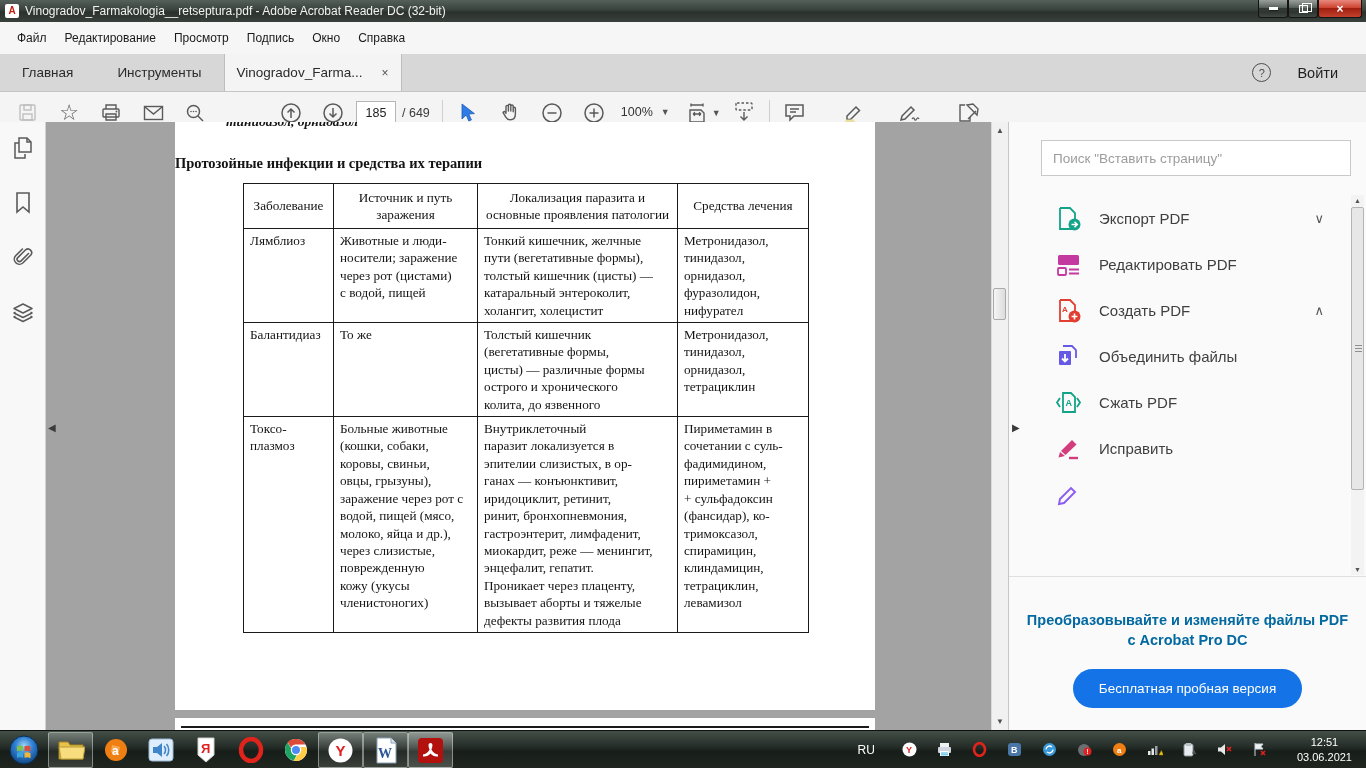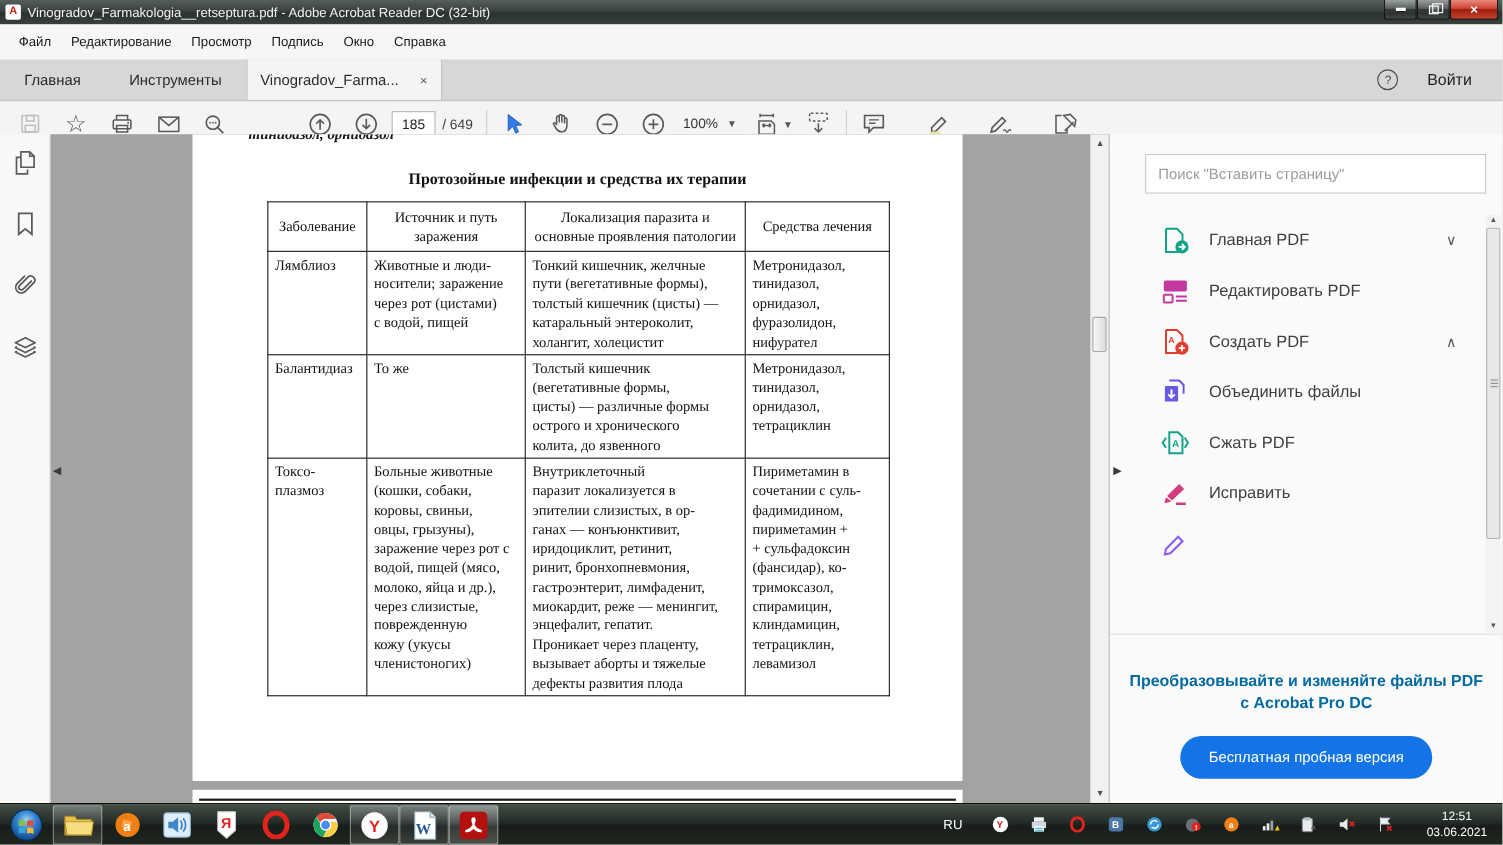--- a/index.html
+++ b/index.html
@@ -42,21 +42,21 @@
   .zoombox{display:flex;align-items:center;gap:8px;border-bottom:1px solid #b9b9b9;padding:3px 6px;margin:0 8px;font-size:12.5px;color:#333}
   .caret{font-size:9px;color:#555}
 
   
   .content{position:absolute;top:122px;left:0;width:1366px;height:608px;display:flex}
   .leftstrip{width:46px;background:#f8f8f8;border-right:1px solid #d2d2d2;display:flex;flex-direction:column;align-items:center;padding-top:14px;gap:27px}
   .docarea{position:relative;flex:1;background:#a3a3a3;overflow:hidden}
   .page{position:absolute;left:129px;top:0;width:700px;height:588px;background:#fff;overflow:hidden;font-family:"Liberation Serif",serif;color:#141414}
   .cutline{position:absolute;top:-8px;left:51px;font-style:italic;font-weight:bold;font-size:13.5px}
   .tbl-caption{position:absolute;top:10px;left:68px;width:565px;text-align:right;font-style:italic;font-size:13.5px}
-  .doc-title{position:absolute;top:33px;left:0;width:700px;text-align:center;font-weight:bold;font-size:14.5px}
+  .doc-title{position:absolute;top:33px;left:0;width:700px;font-weight:bold;font-size:14.5px}
   .ptable{position:absolute;top:61px;left:68px;border-collapse:collapse;table-layout:fixed;width:565px;font-size:13.2px;line-height:17.4px}
   .ptable th,.ptable td{border:1.4px solid #1a1a1a;padding:3px 6px;vertical-align:top;white-space:pre-line;font-weight:normal}
   .ptable th{text-align:center;vertical-align:middle;height:45px}
   .c1{width:90px}.c2{width:144px}.c3{width:200px}.c4{width:131px}
   .r1{height:90px}.r2{height:88px}.r3{height:209px}
   .page-next{position:absolute;left:129px;top:596px;width:700px;height:12px;background:#fff}
   .page-next .line{margin:8px auto 0;width:688px;border-top:2px solid #1a1a1a}
   .doc-scroll{position:absolute;top:0;right:0;width:17px;height:100%;background:#f1f1f1;border-left:1px solid #dadada;display:block}
   .doc-scroll .arr{position:absolute;left:0;width:100%;text-align:center;font-size:8px;color:#505050}
   .doc-scroll .arr.up{top:4px}.doc-scroll .arr.down{bottom:4px}
@@ -443,21 +443,21 @@
 
         <div class="tool">
           <span class="ticon">
             <svg width="27" height="27" viewBox="0 0 27 27">
                 <path d="M5 3h10l5 5v8" fill="none" stroke="#12a388" stroke-width="1.8"></path>
                 <path d="M5 3v21h15v-7" fill="none" stroke="#12a388" stroke-width="1.8"></path>
                 <circle cx="19.5" cy="19.5" r="6" fill="#12a388"></circle>
                 <path d="M16.5 19.5h5M19.5 16.8l2.7 2.7-2.7 2.7" fill="none" stroke="#fff" stroke-width="1.6"></path>
               </svg>
           </span>
-          <span>Главная PDF</span>
+          <span>Экспорт PDF</span>
           <span class="chev">∨</span>
         </div>
 
         <div class="tool">
           <span class="ticon">
             <svg width="27" height="27" viewBox="0 0 27 27">
                 <rect x="3" y="4" width="21" height="10" rx="1.5" fill="#c3399f"></rect>
                 <rect x="3" y="17" width="8" height="7" rx="1" fill="none" stroke="#c3399f" stroke-width="1.8"></rect>
                 <path d="M14 18.5h10M14 22.5h10" stroke="#c3399f" stroke-width="1.8"></path>
               </svg>

